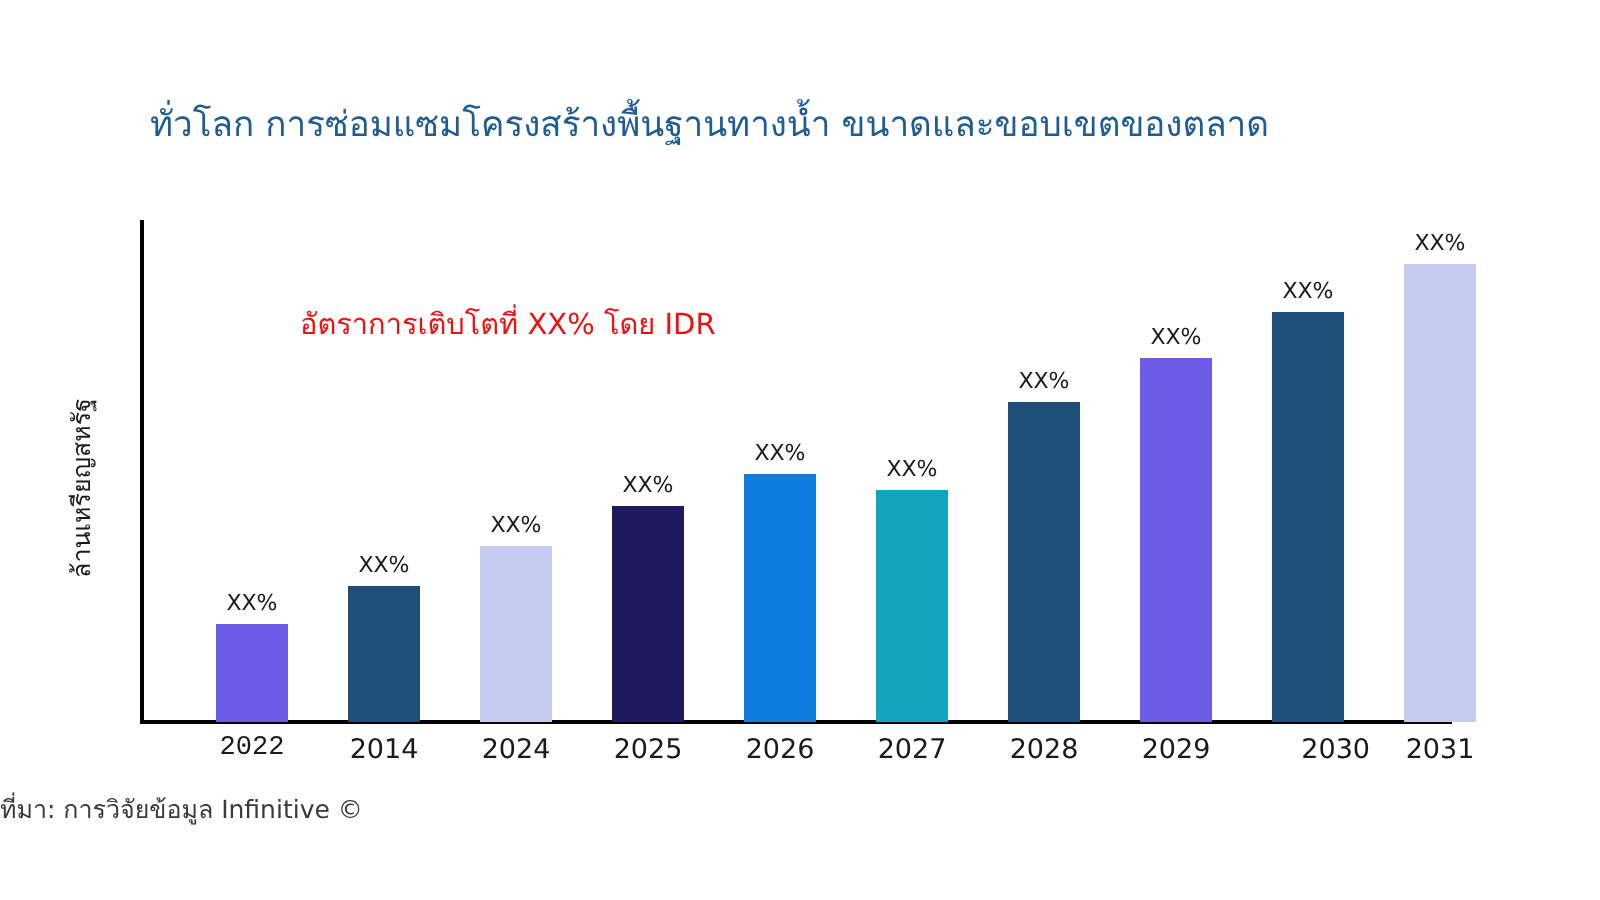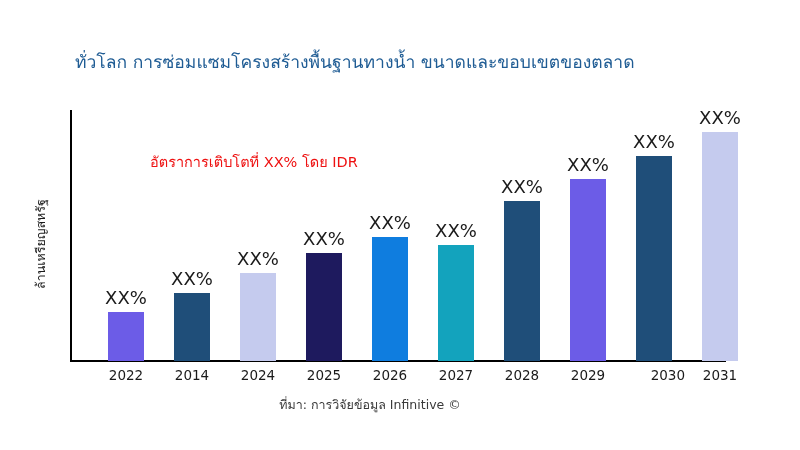--- a/index.html
+++ b/index.html
@@ -76,39 +76,38 @@
   }
   .bar{
     width:36px;
     border:0;
   }
   .bar-label{
     position:absolute;
     left:-8px;
     width:52px;
     text-align:center;
-    font-size:18px;
+    font-size:11px;
     color:#1a1a1a;
     white-space:nowrap;
   }
   .tick-label{
     position:absolute;
     top:357px;
     width:62px;
     text-align:center;
     font-size:13.5px;
     color:#1a1a1a;
   }
 
   
   .source-note{
     position:absolute;
     left:0; top:385px;
     width:740px;
-    text-align:center;
     font-size:12.5px;
     color:#3a3a3a;
     white-space:nowrap;
   }
 </style>
 </head>
 <body>
 
 <div id="chart-root">
 
@@ -121,21 +120,21 @@
   <div class="axis-y"></div>
   <div class="axis-x"></div>
 
   <div class="annotation">อัตราการเติบโตที่ XX% โดย IDR</div>
 
   <div class="bars-layer" id="bars-layer">
       <div class="bar-group" style="left: 108px;">
         <div class="bar-label" style="bottom: 53px;">XX%</div>
         <div class="bar" style="height: 49px; background: rgb(108, 92, 231);"></div>
       </div>
-      <div class="tick-label" style="left: 95px;">2022</div>
+      <div class="tick-label" style="left: 95px; font-family: Liberation Mono, monospace;">2022</div>
       <div class="bar-group" style="left: 174px;">
         <div class="bar-label" style="bottom: 72px;">XX%</div>
         <div class="bar" style="height: 68px; background: rgb(31, 78, 121);"></div>
       </div>
       <div class="tick-label" style="left: 161px;">2014</div>
       <div class="bar-group" style="left: 240px;">
         <div class="bar-label" style="bottom: 92px;">XX%</div>
         <div class="bar" style="height: 88px; background: rgb(197, 203, 238);"></div>
       </div>
       <div class="tick-label" style="left: 227px;">2024</div>

